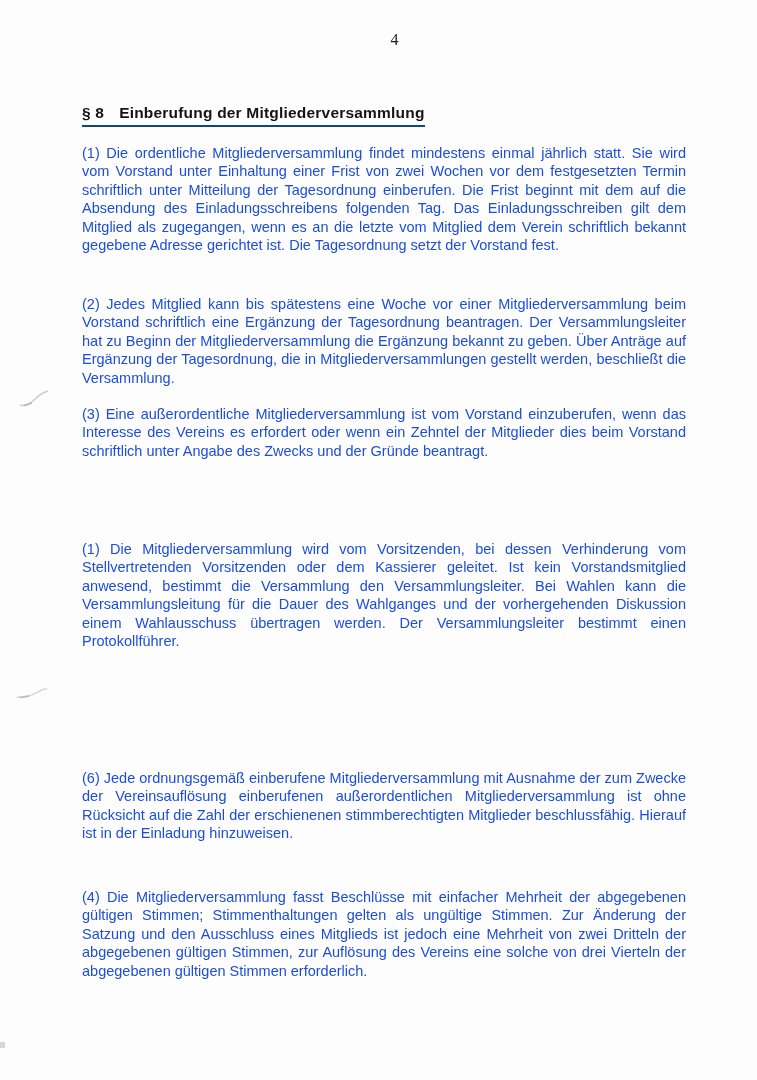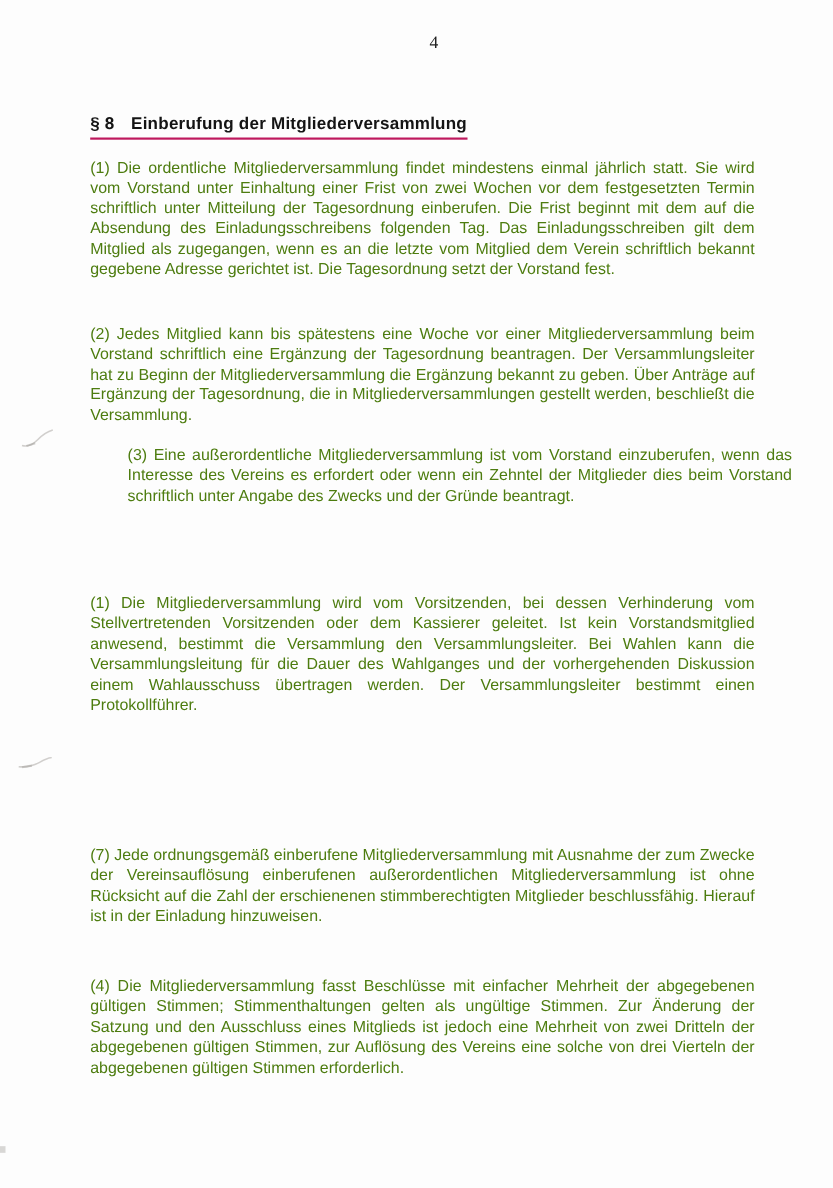--- a/index.html
+++ b/index.html
@@ -33,37 +33,37 @@
     left: 82px;
     margin: 0;
     font-size: 15.5px;
     font-weight: bold;
     letter-spacing: 0.2px;
     color: #141414;
     white-space: nowrap;
   }
   .heading-inner {
     display: inline-block;
-    border-bottom: 2px solid #be185d;
+    border-bottom: 2px solid #0c4a6e;
     padding-bottom: 3px;
     text-align: center;
   }
   .section-number {
     margin-right: 15px;
   }
   .body-para {
     position: absolute;
     left: 82px;
     width: 604px;
     margin: 0;
     font-size: 14.5px;
     line-height: 18.4px;
     text-align: justify;
     hyphens: none;
-    color: #4d7c0f;
+    color: #1d4ed8;
   }
   .smudge {
     position: absolute;
     pointer-events: none;
   }
   .smudge svg { display: block; }
   .edge-speck {
     position: absolute;
     left: 0;
     top: 1042px;
@@ -97,23 +97,23 @@
   <h2 class="section-heading" style="top:104px;">
     <span class="heading-inner">
       <span class="section-number">§ 8</span><span>Einberufung der Mitgliederversammlung</span>
     </span>
   </h2>
 
   <p class="body-para" style="top:144px;">(1) Die ordentliche Mitgliederversammlung findet mindestens einmal jährlich statt. Sie wird vom Vorstand unter Einhaltung einer Frist von zwei Wochen vor dem festgesetzten Termin schriftlich unter Mitteilung der Tagesordnung einberufen. Die Frist beginnt mit dem auf die Absendung des Einladungsschreibens folgenden Tag. Das Einladungsschreiben gilt dem Mitglied als zugegangen, wenn es an die letzte vom Mitglied dem Verein schriftlich bekannt gegebene Adresse gerichtet ist. Die Tagesordnung setzt der Vorstand fest.</p>
 
   <p class="body-para" style="top:295px;">(2) Jedes Mitglied kann bis spätestens eine Woche vor einer Mitgliederversammlung beim Vorstand schriftlich eine Ergänzung der Tagesordnung beantragen. Der Versammlungsleiter hat zu Beginn der Mitgliederversammlung die Ergänzung bekannt zu geben. Über Anträge auf Ergänzung der Tagesordnung, die in Mitgliederversammlungen gestellt werden, beschließt die Versammlung.</p>
 
-  <p class="body-para" style="top:405px;margin-left:34px;">(3) Eine außerordentliche Mitgliederversammlung ist vom Vorstand einzuberufen, wenn das Interesse des Vereins es erfordert oder wenn ein Zehntel der Mitglieder dies beim Vorstand schriftlich unter Angabe des Zwecks und der Gründe beantragt.</p>
+  <p class="body-para" style="top:405px;">(3) Eine außerordentliche Mitgliederversammlung ist vom Vorstand einzuberufen, wenn das Interesse des Vereins es erfordert oder wenn ein Zehntel der Mitglieder dies beim Vorstand schriftlich unter Angabe des Zwecks und der Gründe beantragt.</p>
 
 
   <p class="body-para" style="top:540px;">(1) Die Mitgliederversammlung wird vom Vorsitzenden, bei dessen Verhinderung vom Stellvertretenden Vorsitzenden oder dem Kassierer geleitet. Ist kein Vorstandsmitglied anwesend, bestimmt die Versammlung den Versammlungsleiter. Bei Wahlen kann die Versammlungsleitung für die Dauer des Wahlganges und der vorhergehenden Diskussion einem Wahlausschuss übertragen werden. Der Versammlungsleiter bestimmt einen Protokollführer.</p>
 
 
-  <p class="body-para" style="top:769px;">(7) Jede ordnungsgemäß einberufene Mitgliederversammlung mit Ausnahme der zum Zwecke der Vereinsauflösung einberufenen außerordentlichen Mitgliederversammlung ist ohne Rücksicht auf die Zahl der erschienenen stimmberechtigten Mitglieder beschlussfähig. Hierauf ist in der Einladung hinzuweisen.</p>
+  <p class="body-para" style="top:769px;">(6) Jede ordnungsgemäß einberufene Mitgliederversammlung mit Ausnahme der zum Zwecke der Vereinsauflösung einberufenen außerordentlichen Mitgliederversammlung ist ohne Rücksicht auf die Zahl der erschienenen stimmberechtigten Mitglieder beschlussfähig. Hierauf ist in der Einladung hinzuweisen.</p>
 
   <p class="body-para" style="top:888px;">(4) Die Mitgliederversammlung fasst Beschlüsse mit einfacher Mehrheit der abgegebenen gültigen Stimmen; Stimmenthaltungen gelten als ungültige Stimmen. Zur Änderung der Satzung und den Ausschluss eines Mitglieds ist jedoch eine Mehrheit von zwei Dritteln der abgegebenen gültigen Stimmen, zur Auflösung des Vereins eine solche von drei Vierteln der abgegebenen gültigen Stimmen erforderlich.</p>
 
 </div>
 
 </body></html>

